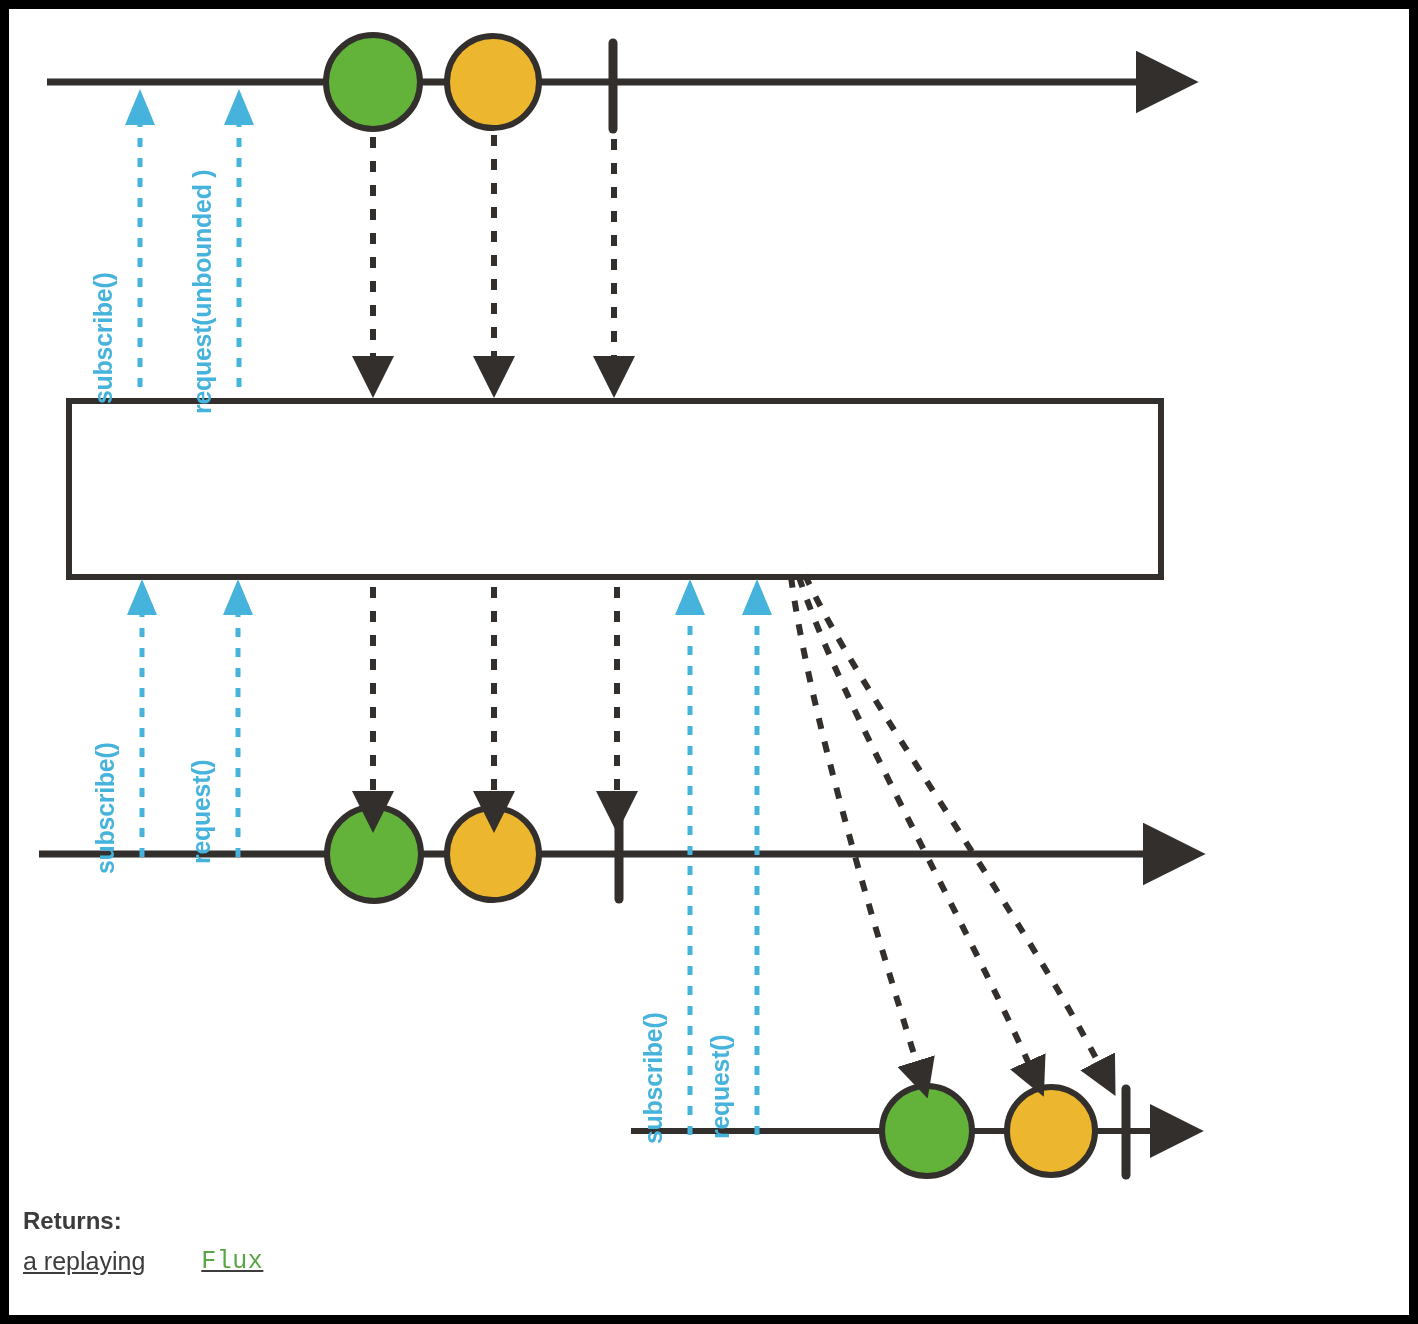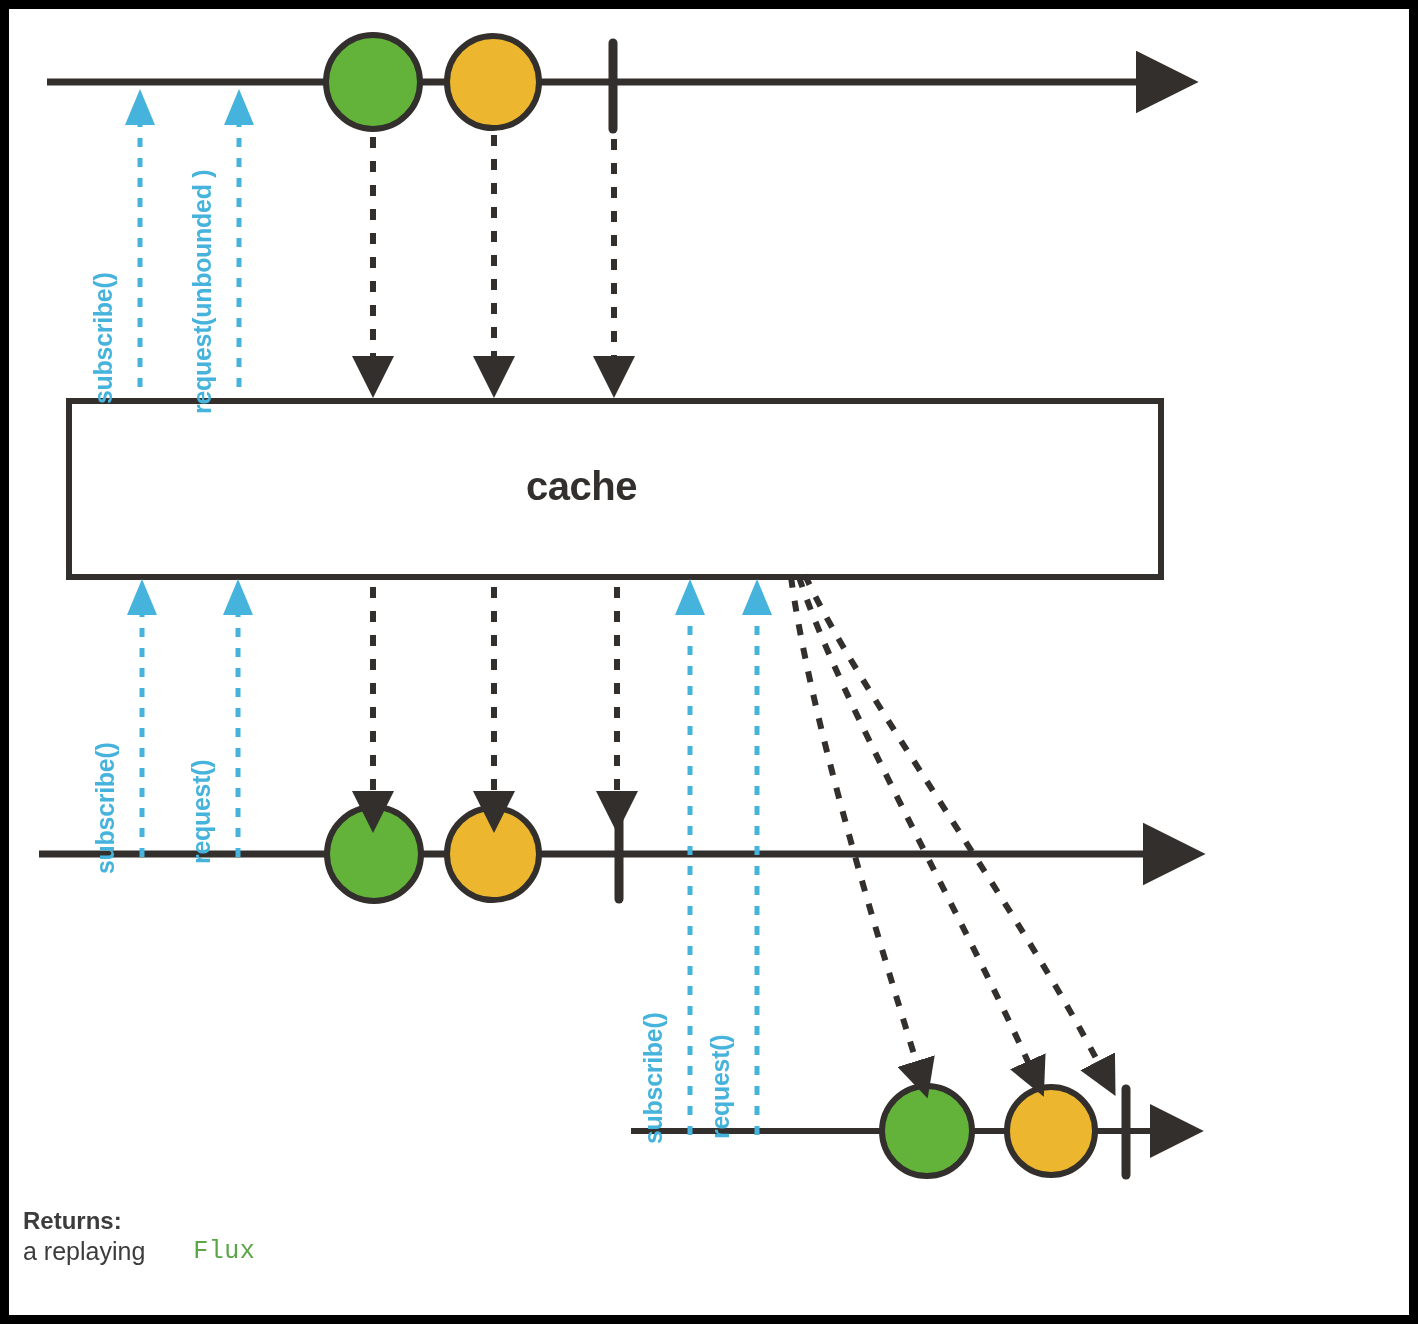--- a/index.html
+++ b/index.html
@@ -63,29 +63,30 @@
     position: absolute;
     left: 14px;
     top: 1198px;
     user-select: none;
   }
   .returns-title {
     font-family: "Liberation Sans", sans-serif;
     font-size: 24px;
     font-weight: bold;
     color: #3c3c3c;
-    margin-bottom: 2px;
+    margin-bottom: 12px;
   }
   .returns-desc {
     font-family: "Liberation Sans", sans-serif;
     font-size: 25px;
     color: #3c3c3c;
     display: flex;
     align-items: flex-end;
-    gap: 4px;
+    gap: 12px;
+    text-decoration: underline;
   }
   .returns-desc .mono {
     font-family: "Liberation Mono", monospace;
     color: #5aa545;
     font-size: 25px;
     letter-spacing: 0.5px;
     margin-left: 44px;
   }
 </style>
 </head>
@@ -182,21 +183,20 @@
     </div>
 
     <div class="vlabel" style="left:109px; top:840px;">subscribe()</div>
 
     <div class="vlabel" style="left:205px; top:830px;">request()</div>
 
     <div class="vlabel" style="left:657px; top:1110px;">subscribe()</div>
 
     <div class="vlabel" style="left:724px; top:1105px;">request()</div>
 
-    <div class="cache-label">cache</div>
 
     <div class="returns-block">
       <div class="returns-title">Returns:</div>
       <div class="returns-desc">
         <span>a replaying </span>
           <span class="mono">Flux</span>
       </div>
     </div>
 
   </div>

